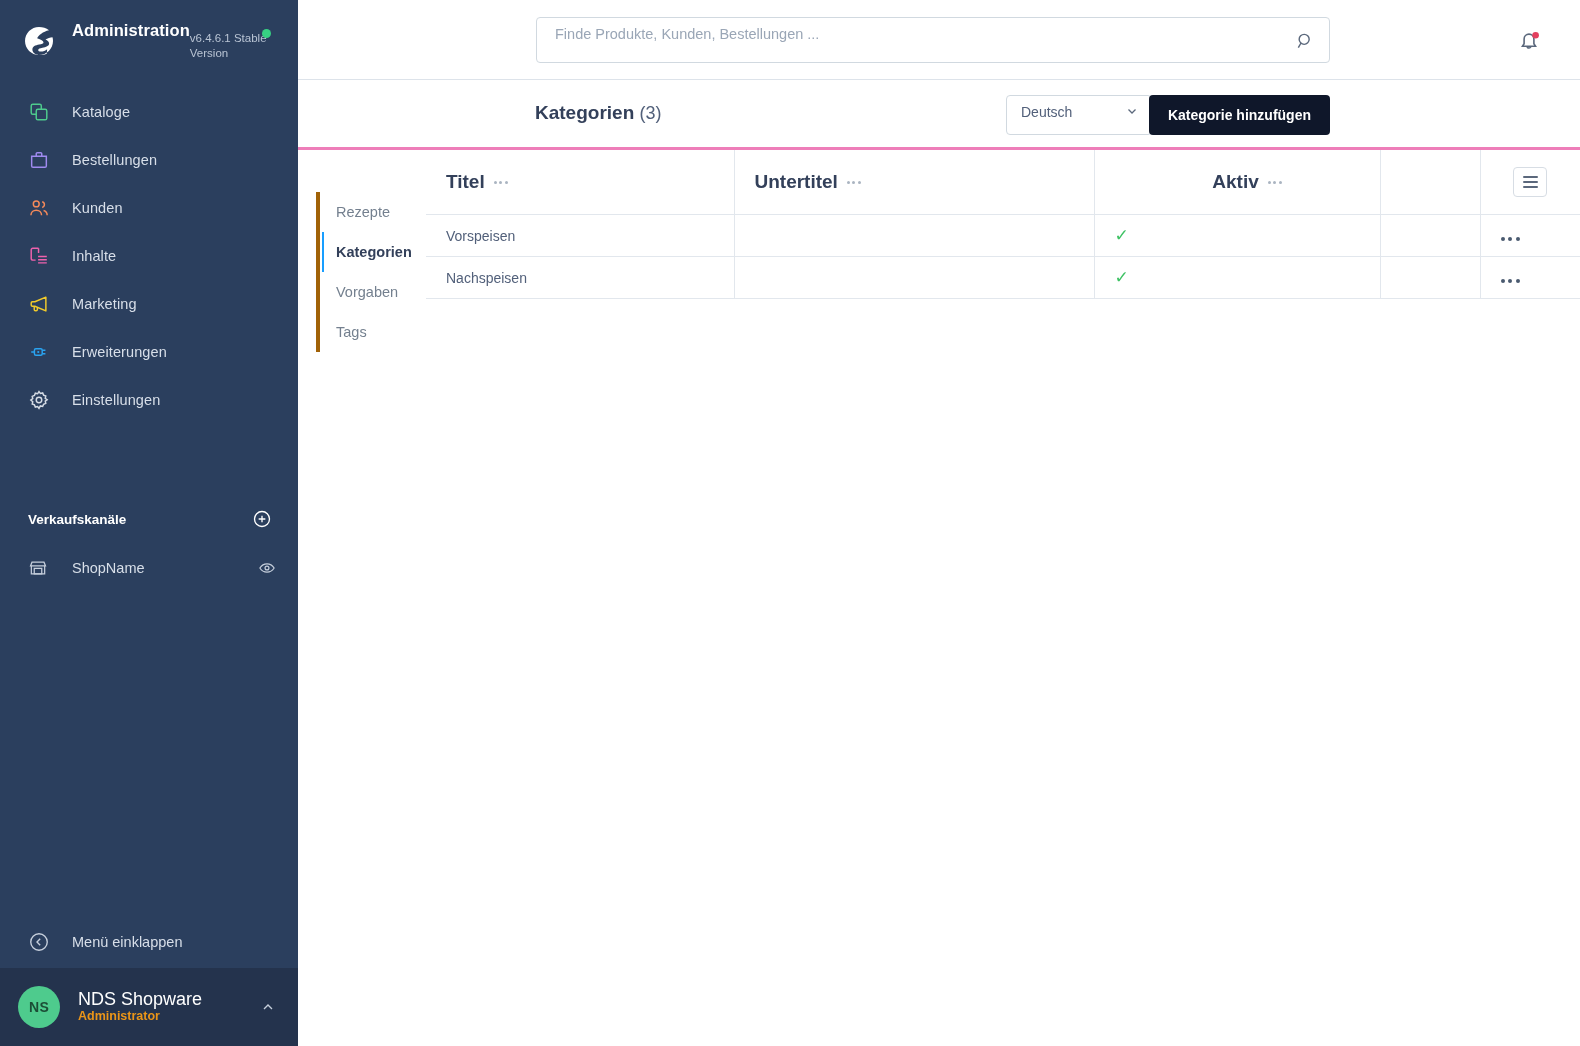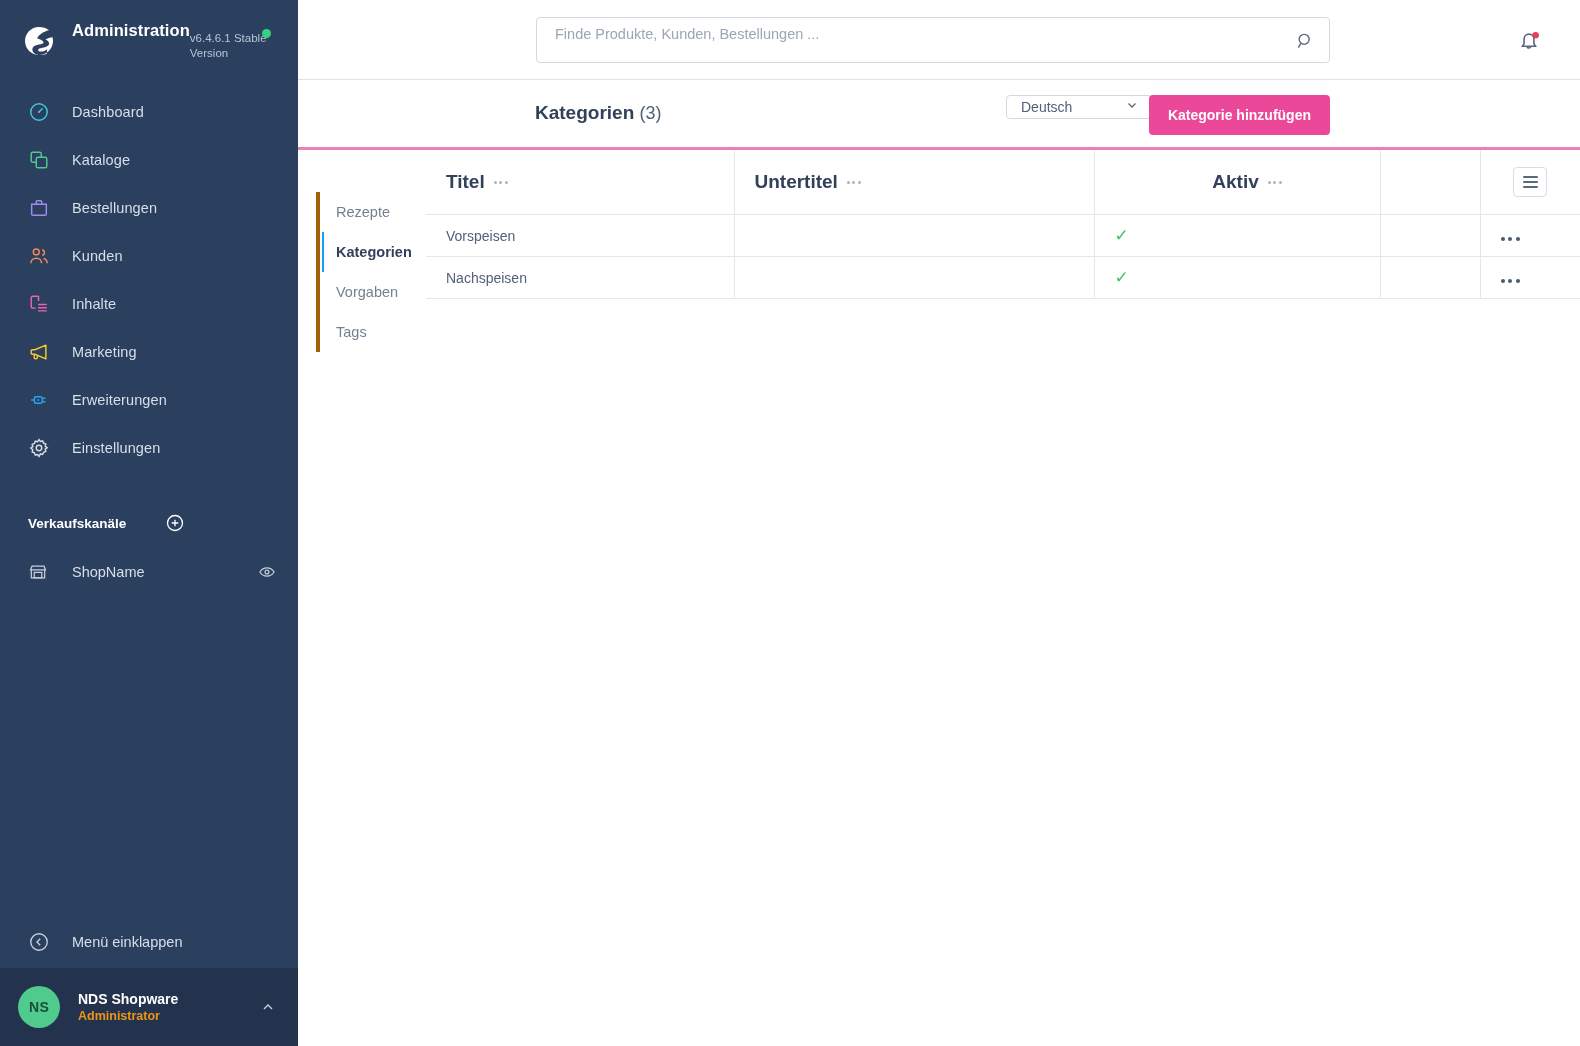--- a/index.html
+++ b/index.html
@@ -38,22 +38,22 @@
   .nav-list { margin-top: 6px; }
   .nav-item {
     height: 48px; display: flex; align-items: center;
     padding-left: 26px; cursor: pointer;
   }
   .nav-icon { width: 26px; height: 26px; flex: 0 0 26px; margin-right: 20px;
               display: flex; align-items: center; justify-content: center; }
   .nav-label { color: #d8dfe9; font-size: 14.5px; letter-spacing: .1px; }
 
   .sb-section-title {
-    margin-top: 36px; padding: 0 26px 0 28px;
-    height: 30px; display: flex; align-items: center; justify-content: flex-start; gap: 39px;
+    margin-top: 80px; padding: 0 26px 0 28px;
+    height: 30px; display: flex; align-items: center; justify-content: space-between; gap: 39px;
   }
   .sb-section-title span.lbl { color: #ffffff; font-size: 13.5px; font-weight: bold; }
   .plus-btn { width: 20px; height: 20px; cursor: pointer; }
 
   .chan-list { margin-top: 10px; }
   .chan-item {
     height: 48px; display: flex; align-items: center;
     padding-left: 26px; padding-right: 22px; cursor: pointer;
   }
   .chan-icon { width: 24px; height: 24px; flex: 0 0 24px; margin-right: 22px;
@@ -75,21 +75,21 @@
     height: 78px; background: #24334d; display: flex; align-items: center;
     padding: 0 22px 0 18px;
   }
   .avatar {
     width: 42px; height: 42px; border-radius: 50%; background: #4ecb8d;
     color: #1c4d36; font-size: 14px; font-weight: bold;
     display: flex; align-items: center; justify-content: center;
     flex: 0 0 42px; margin-right: 18px; letter-spacing: .4px;
   }
   .user-texts { flex: 1; display: flex; flex-direction: column; }
-  .user-name { color: #ffffff; font-size: 14px; font-weight: bold; line-height: 18px; }
+  .user-name { color: #ffffff; font-size: 18px; font-weight: normal; line-height: 18px; }
   .user-role { color: #eb9518; font-size: 12.5px; font-weight: bold; line-height: 17px; }
   .user-caret { width: 16px; height: 16px; cursor: pointer; }
 
   
   .content { flex: 1; display: flex; flex-direction: column; min-width: 0; background: #fff; }
 
   .topbar {
     height: 80px; border-bottom: 1px solid #dde3ea; background: #fff;
     display: flex; align-items: center; position: relative; flex: 0 0 80px;
   }
@@ -113,28 +113,28 @@
   .page-head {
     height: 70px; flex: 0 0 70px; background: #fff;
     display: flex; align-items: center; position: relative;
     border-bottom: 3px solid #ee7eb9;
   }
   .page-title { position: absolute; left: 237px; top: 22px;
                 font-size: 19px; color: #33405a; font-weight: bold; }
   .page-title .count { font-weight: normal; color: #52607a; font-size: 18px; }
   .lang-select {
     position: absolute; right: 428px; top: 15px;
-    width: 146px; height: 24px; border: 1px solid #d1d9e0; border-radius: 4px;
-    background: #fff; display: flex; align-items: center; padding: 0 12px 0 14px;
+    width: 146px; height: 40px; border: 1px solid #d1d9e0; border-radius: 4px;
+    background: #fff; display: flex; padding: 8px 12px 0 14px;
     cursor: pointer;
   }
   .lang-select .val { flex: 1; font-size: 14px; color: #52607a; }
   .primary-btn {
     position: absolute; right: 250px; top: 15px;
-    height: 40px; padding: 0 19px; background: #ec4899; border: none; border-radius: 4px;
+    height: 40px; padding: 0 19px; background: #0f172a; border: none; border-radius: 4px;
     color: #fff; font-size: 14px; font-weight: bold; cursor: pointer;
     font-family: "Liberation Sans", sans-serif; white-space: nowrap;
     display: flex; align-items: center;
   }
 
   .body-area { flex: 1; display: flex; min-height: 0; background: #fff; }
 
   .submenu { width: 128px; flex: 0 0 128px; padding: 42px 0 0 18px; background: #fff; }
   .submenu-inner { border-left: 4px solid #a16207; padding-left: 4px; }
   .sub-item {
@@ -193,30 +193,20 @@
       </div>
       <div class="sb-titles">
         <div class="sb-app-title">Administration</div>
         <div class="sb-version">v6.4.6.1 Stable Version</div>
       </div>
       <div class="sb-status-dot"></div>
     </div>
 
     <nav class="nav-list">
 
-      <div class="nav-item">
-        <span class="nav-icon">
-          <svg width="22" height="22" viewBox="0 0 24 24" fill="none" stroke="#3ec9e0" stroke-width="1.6">
-            <circle cx="12" cy="12" r="9"></circle>
-              <path d="M12 12l4-4"></path>
-              <circle cx="12" cy="12" r="1.2" fill="#3ec9e0" stroke="none"></circle>
-          </svg>
-        </span>
-        <span class="nav-label">Dashboard</span>
-      </div>
 
       <div class="nav-item">
         <span class="nav-icon">
           <svg width="22" height="22" viewBox="0 0 24 24" fill="none" stroke="#4ecb8d" stroke-width="1.6">
             <rect x="3.5" y="3.5" width="11" height="11" rx="1.8"></rect>
               <rect x="9" y="9" width="11.5" height="11.5" rx="1.8" fill="#2b3f5e"></rect>
           </svg>
         </span>
         <span class="nav-label">Kataloge</span>
       </div>

